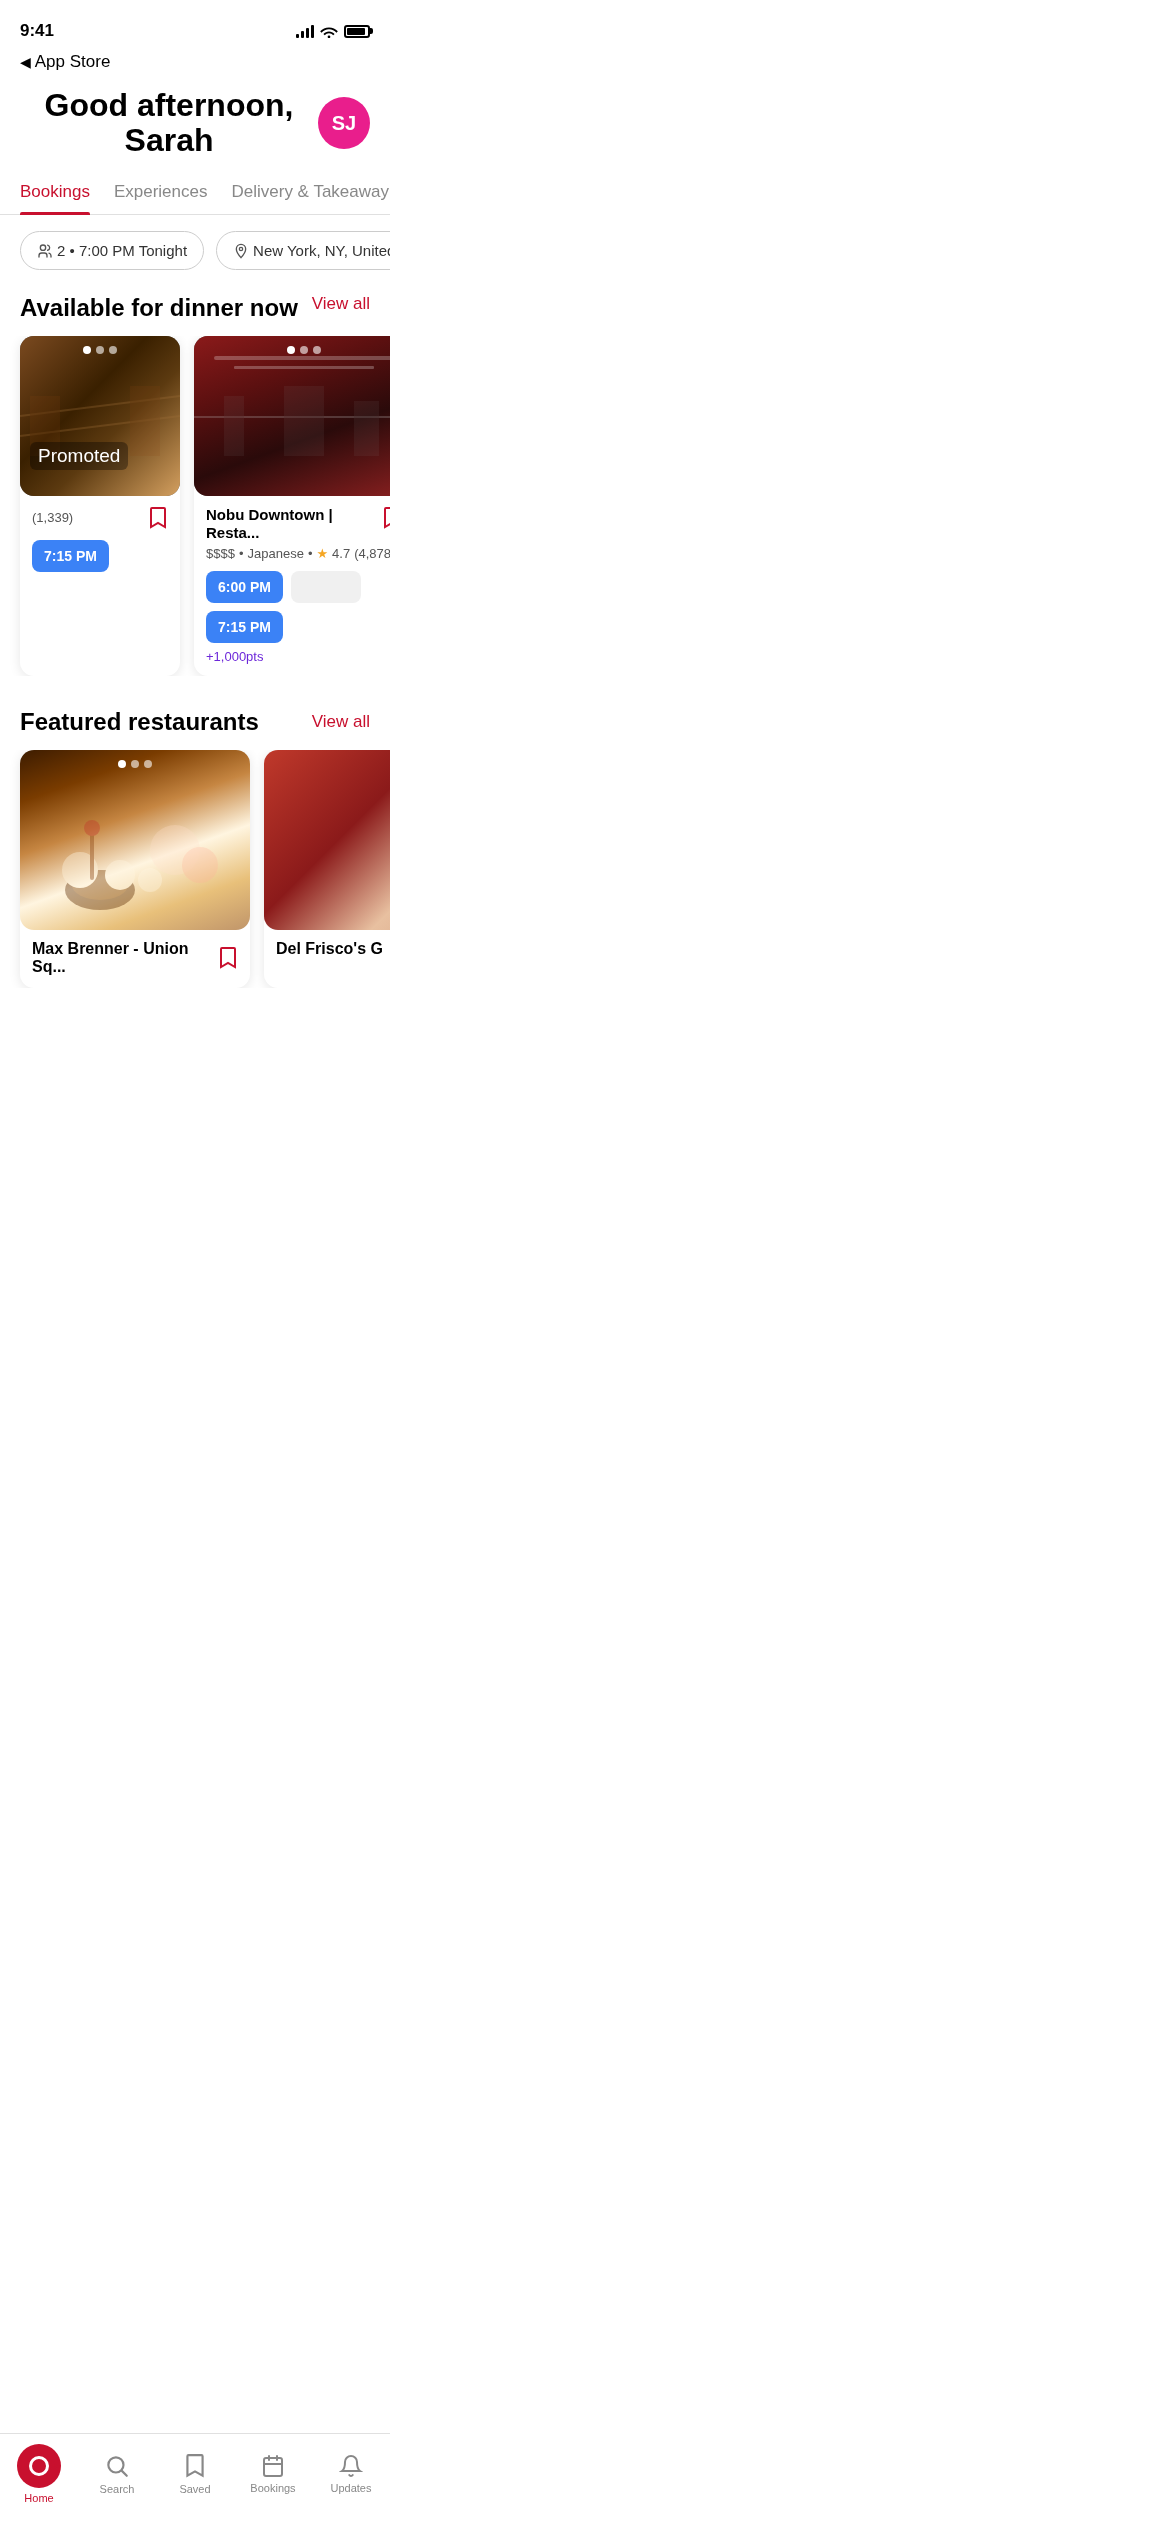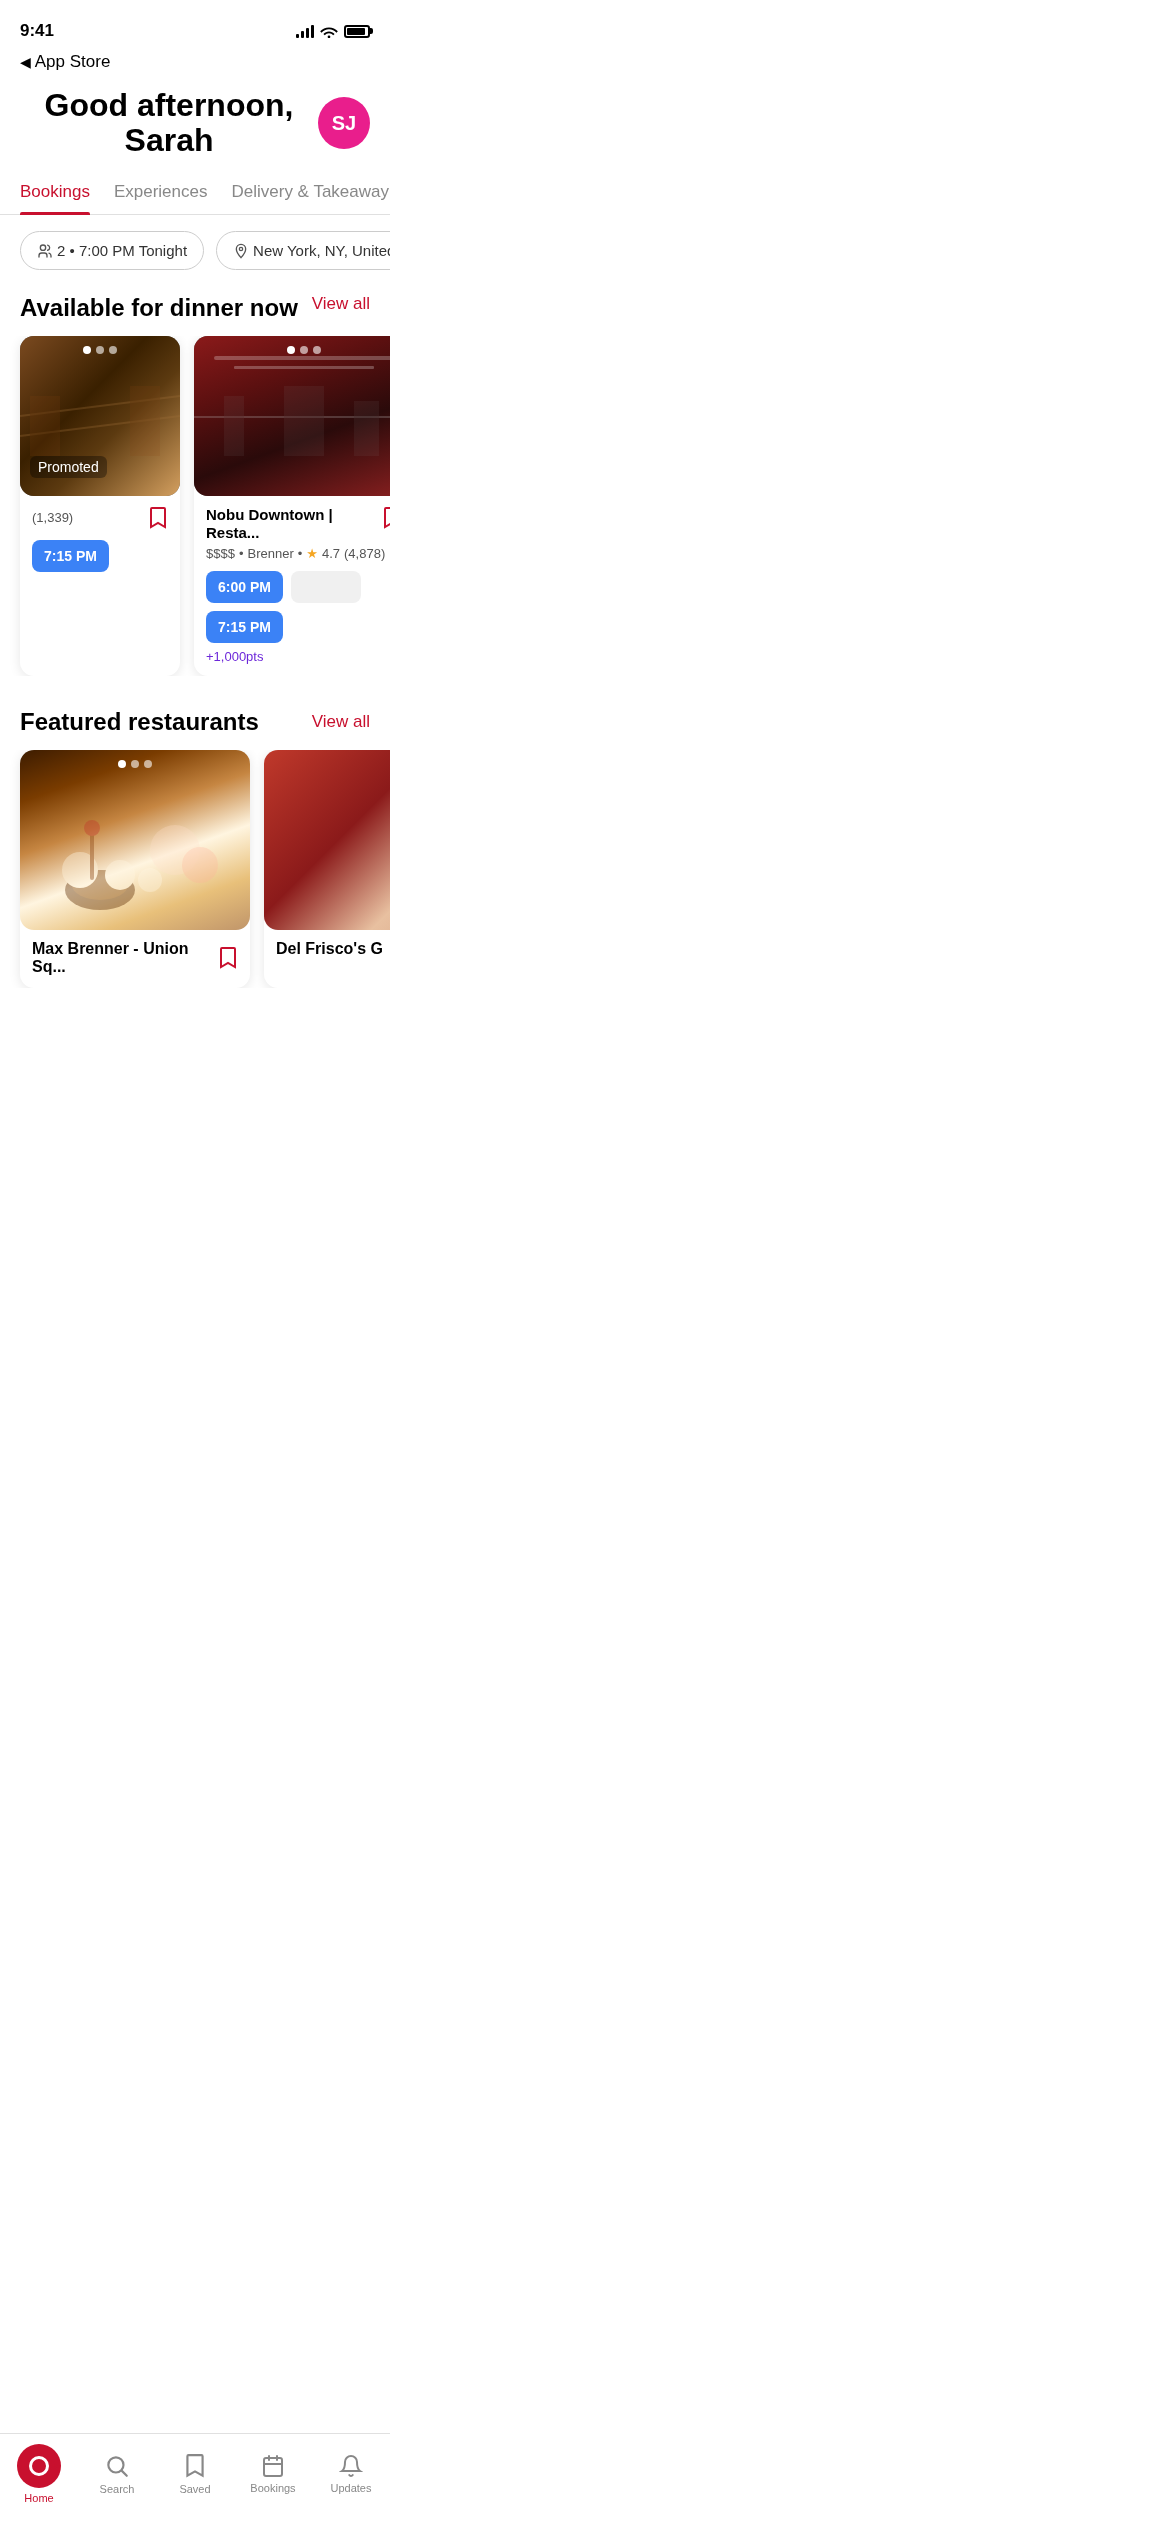--- a/index.html
+++ b/index.html
@@ -227,24 +227,24 @@
     }
     .img-nobu {
       width: 100%;
       height: 100%;
       background: linear-gradient(160deg, #8B1A1A 0%, #5c1010 30%, #2a0a0a 60%, #8B2020 100%);
       position: relative;
     }
 
     .promoted-badge {
       position: absolute;
-      bottom: 18px;
+      bottom: 26px;
       left: 10px;
       color: #fff;
-      font-size: 14px;
+      font-size: 19px;
       font-weight: 500;
       background: rgba(0,0,0,0.35);
       padding: 3px 8px;
       border-radius: 6px;
     }
     .card-dots {
       position: absolute;
       top: 10px;
       left: 50%;
       transform: translateX(-50%);
@@ -562,21 +562,21 @@
     <div class="card-body">
       <div class="card-name-row">
         <span class="card-name">Nobu Downtown | Resta...</span>
         <svg class="bm" viewBox="0 0 20 24" fill="none" stroke="#c8102e" stroke-width="2">
           <path d="M4 2h12a1 1 0 011 1v18l-7-4-7 4V3a1 1 0 011-1z"></path>
         </svg>
       </div>
       <div class="card-meta">
         <span>$$$$</span>
         <span>•</span>
-        <span>Brenner</span>
+        <span>Japanese</span>
         <span>•</span>
         <span class="star-icon">★</span>
         <span>4.7</span>
         <span>(4,878)</span>
       </div>
       <div class="card-times">
         <button class="time-btn">6:00 PM</button>
         <button class="time-btn empty"></button>
         <button class="time-btn">7:15 PM</button>
       </div>

